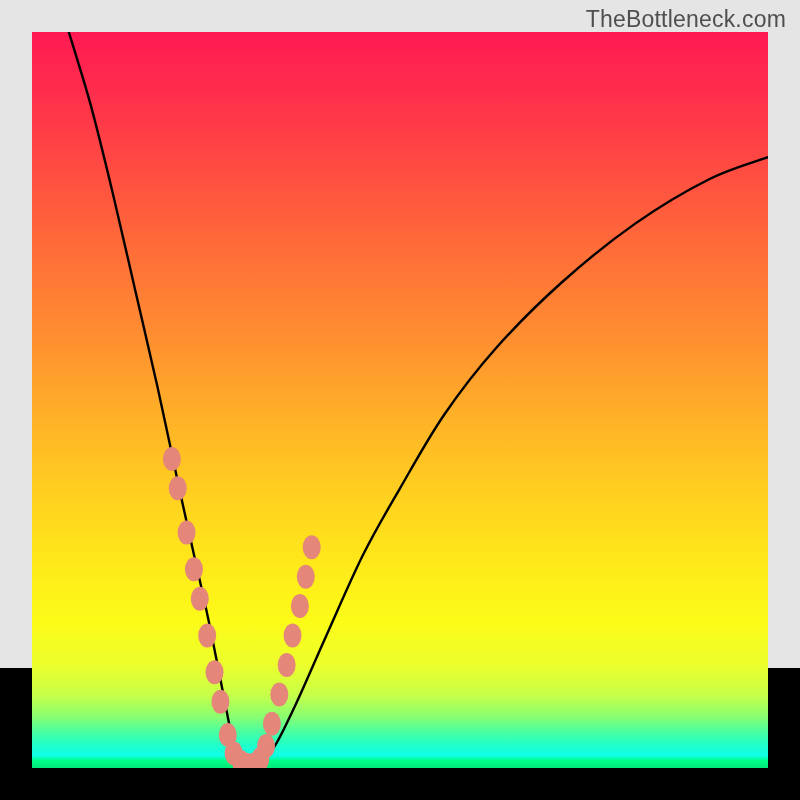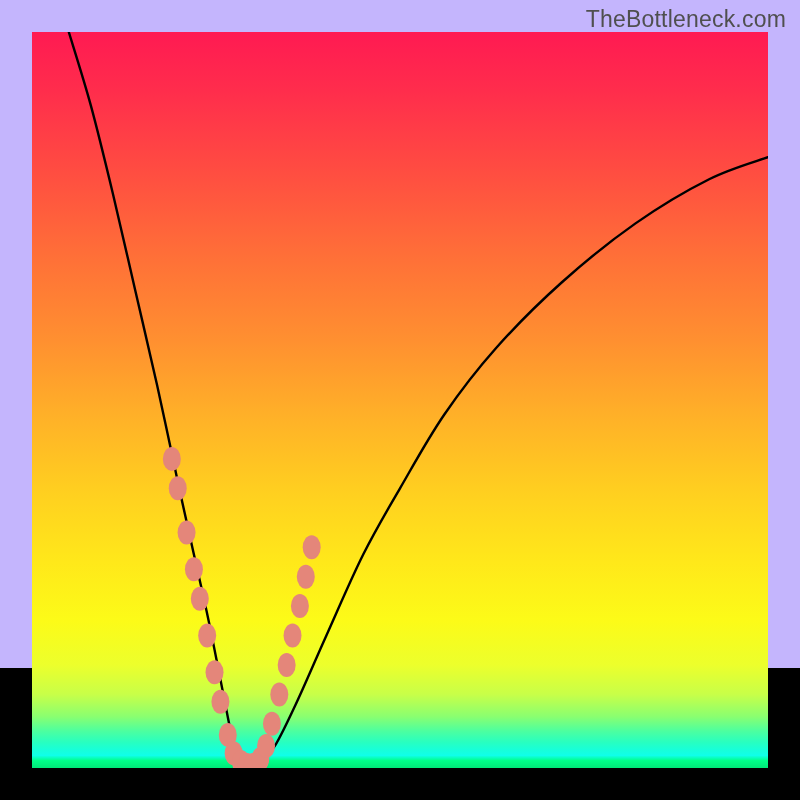--- a/index.html
+++ b/index.html
@@ -10,21 +10,21 @@
     overflow: hidden;
     background: #000;
     font-family: Arial, Helvetica, sans-serif;
   }
   .frame {
     position: absolute;
     top: 0;
     left: 0;
     width: 800px;
     height: 668px;
-    background: #c4b5fd;
+    background: #e5e5e5;
   }
   .plot-area {
     position: absolute;
     top: 32px;
     left: 32px;
     width: 736px;
     height: 736px;
     
     background: linear-gradient(to bottom,
       #ff1a52 0%,

